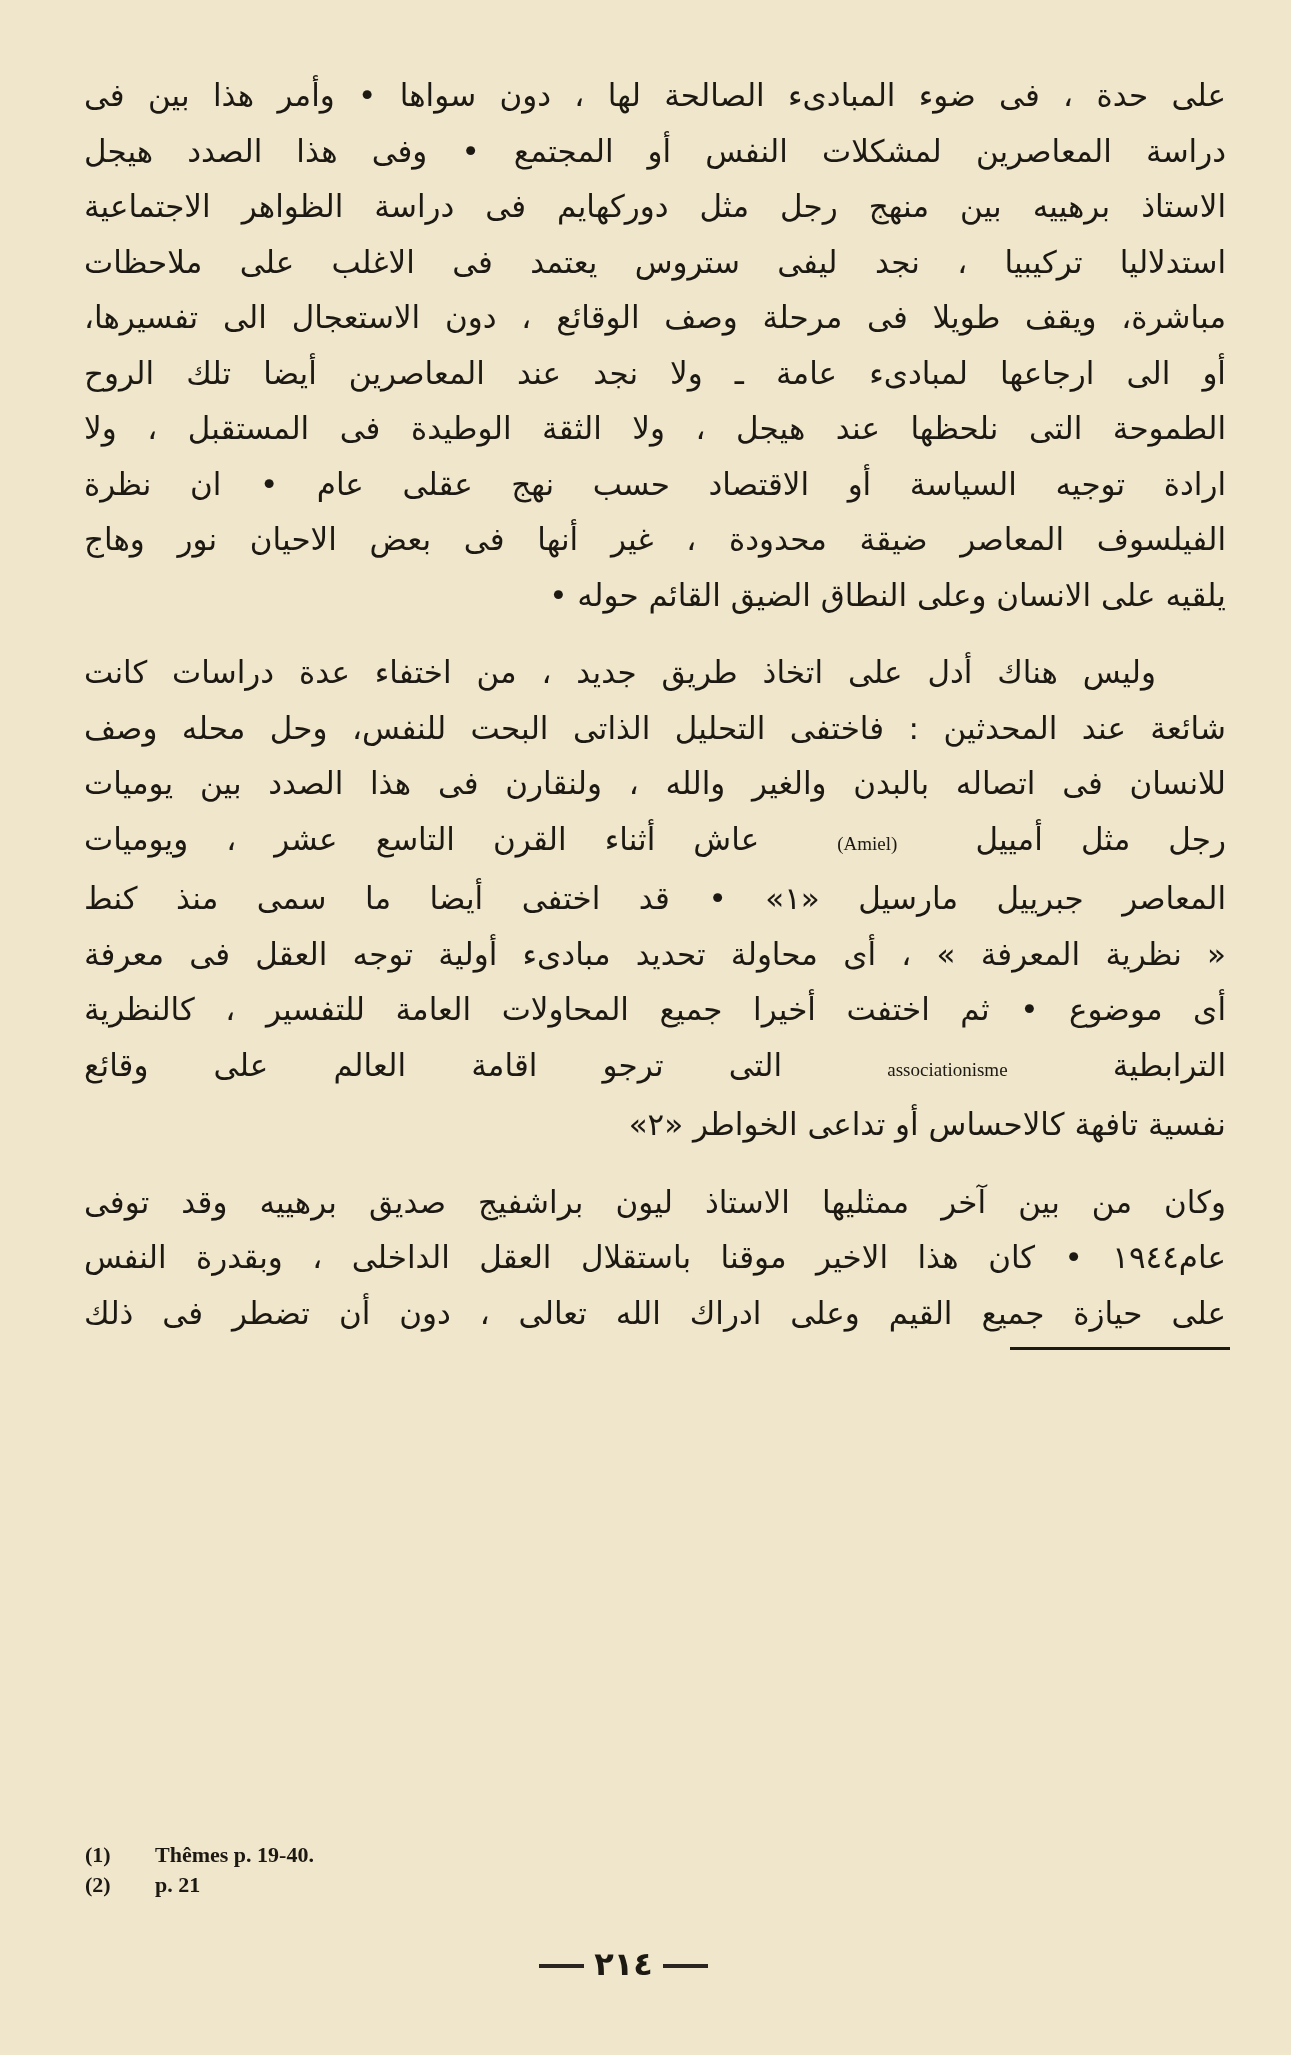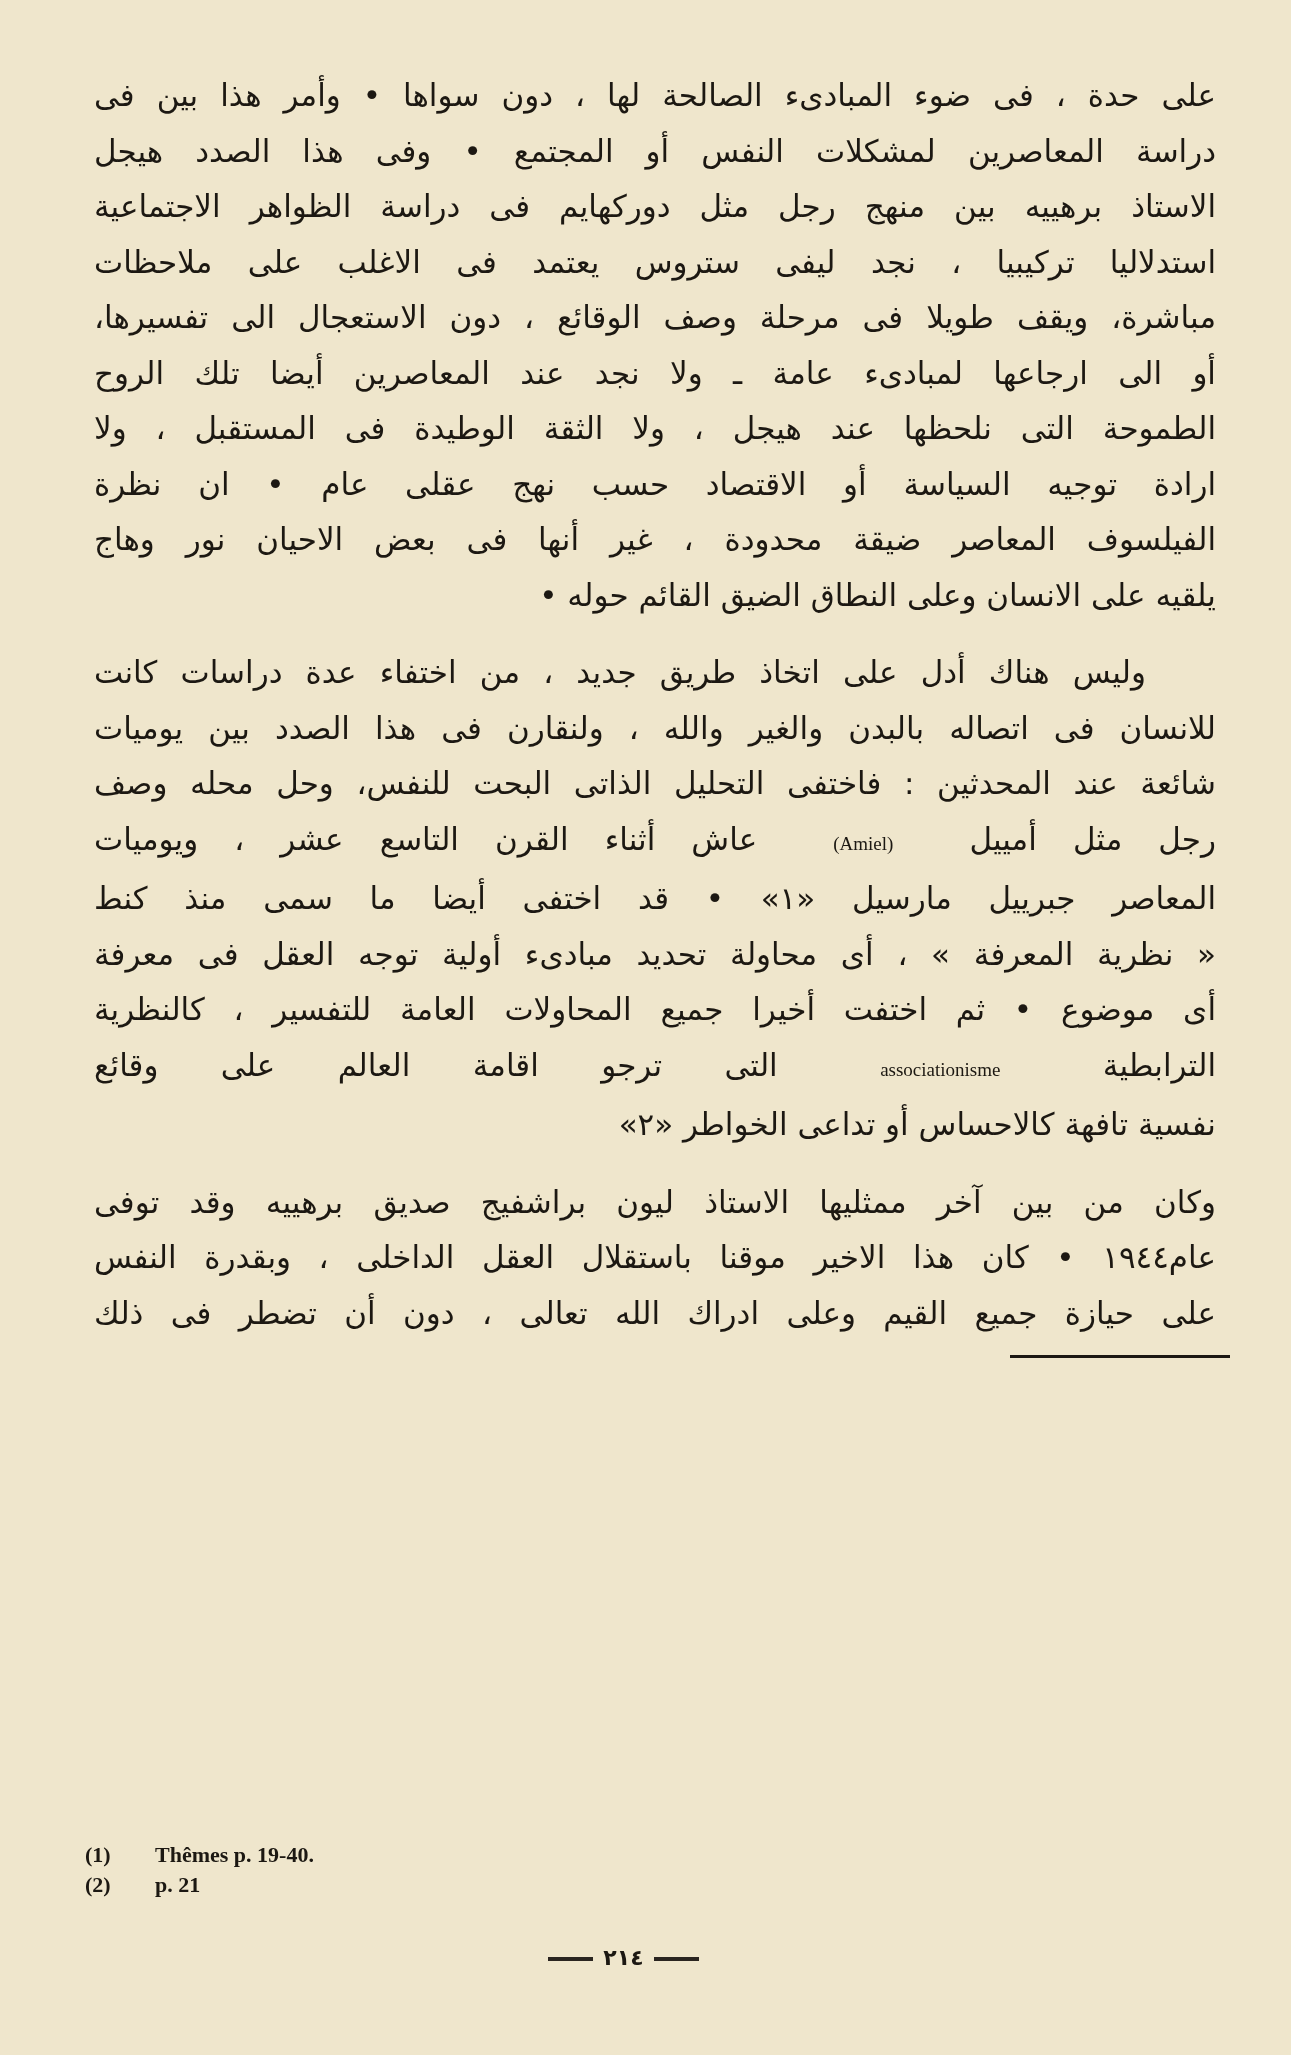--- a/index.html
+++ b/index.html
@@ -18,21 +18,21 @@
       top: 68px;
       width: 1150px;
     }
     .para {
       direction: rtl;
       text-align: justify;
       text-align-last: right;
       font-family: "DejaVu Sans", sans-serif;
       font-size: 31px;
       line-height: 55.5px;
-      margin: 14px;
+      margin: 4px;
     }
     .para .line {
       display: block;
       text-align: justify;
       text-align-last: justify;
       white-space: nowrap;
     }
     .para .line.last { text-align-last: right; }
     .para .line.indent { padding-right: 70px; }
     .p1 { margin-top: 0; }
@@ -73,21 +73,21 @@
     .fn { display: flex; }
     .fn .num { width: 70px; }
     .page-number {
       position: absolute;
       left: 0;
       width: 1247px;
       top: 1945px;
       text-align: center;
       font-family: "DejaVu Sans", sans-serif;
       font-weight: bold;
-      font-size: 22px;
+      font-size: 32px;
       direction: rtl;
     }
     .page-number .dash {
       display: inline-block;
       width: 45px;
       height: 4px;
       background: #2a2520;
       vertical-align: middle;
       margin: 0 10px;
     }
@@ -105,22 +105,22 @@
     <span class="line">مباشرة، ويقف طويلا فى مرحلة وصف الوقائع ، دون الاستعجال الى تفسيرها،</span>
     <span class="line">أو الى ارجاعها لمبادىء عامة ـ ولا نجد عند المعاصرين أيضا تلك الروح</span>
     <span class="line">الطموحة التى نلحظها عند هيجل ، ولا الثقة الوطيدة فى المستقبل ، ولا</span>
     <span class="line">ارادة توجيه السياسة أو الاقتصاد حسب نهج عقلى عام • ان نظرة</span>
     <span class="line">الفيلسوف المعاصر ضيقة محدودة ، غير أنها فى بعض الاحيان نور وهاج</span>
     <span class="line last">يلقيه على الانسان وعلى النطاق الضيق القائم حوله •</span>
   </div>
 
   <div class="para p2">
     <span class="line indent">وليس هناك أدل على اتخاذ طريق جديد ، من اختفاء عدة دراسات كانت</span>
+    <span class="line">شائعة عند المحدثين : فاختفى التحليل الذاتى البحت للنفس، وحل محله وصف</span>
     <span class="line">للانسان فى اتصاله بالبدن والغير والله ، ولنقارن فى هذا الصدد بين يوميات</span>
-    <span class="line">شائعة عند المحدثين : فاختفى التحليل الذاتى البحت للنفس، وحل محله وصف</span>
     <span class="line">
       <span>رجل مثل أمييل</span>
       <span class="latin">(Amiel)</span>
       <span>عاش أثناء القرن التاسع عشر ، ويوميات</span>
     </span>
     <span class="line">المعاصر جبرييل مارسيل «١» • قد اختفى أيضا ما سمى منذ كنط</span>
     <span class="line">« نظرية المعرفة » ، أى محاولة تحديد مبادىء أولية توجه العقل فى معرفة</span>
     <span class="line">أى موضوع • ثم اختفت أخيرا جميع المحاولات العامة للتفسير ، كالنظرية</span>
     <span class="line">
       <span>الترابطية</span>

